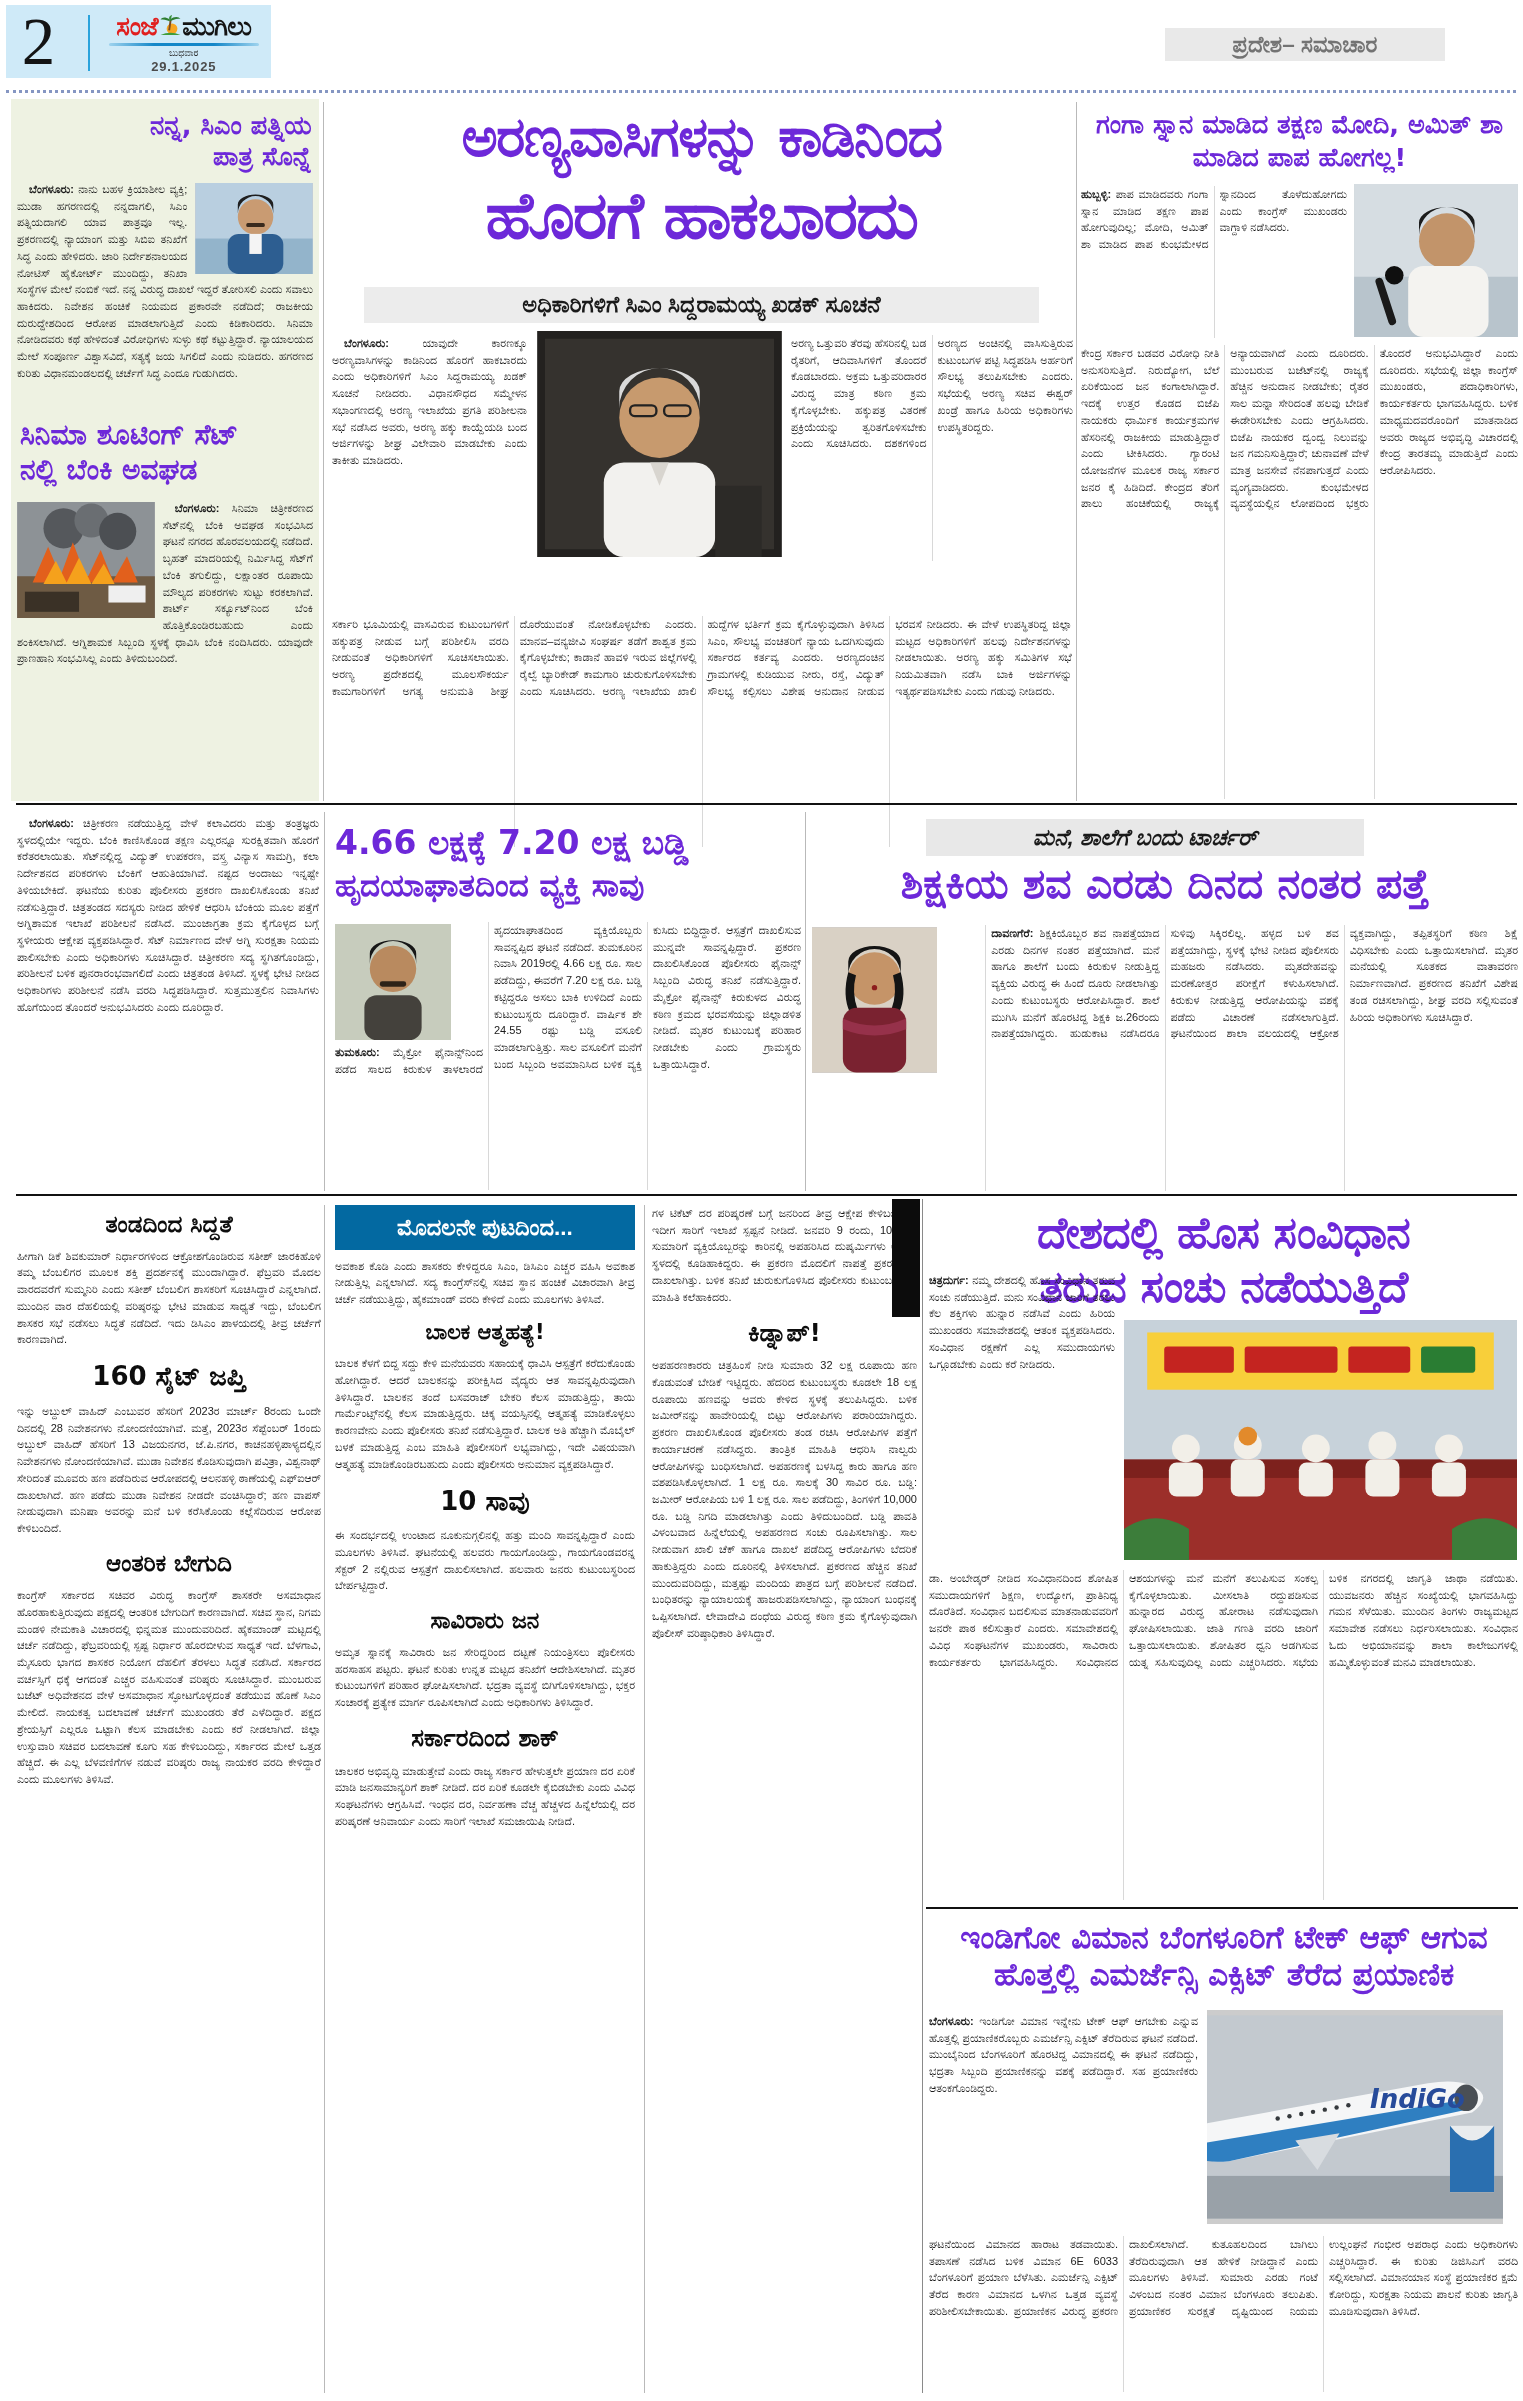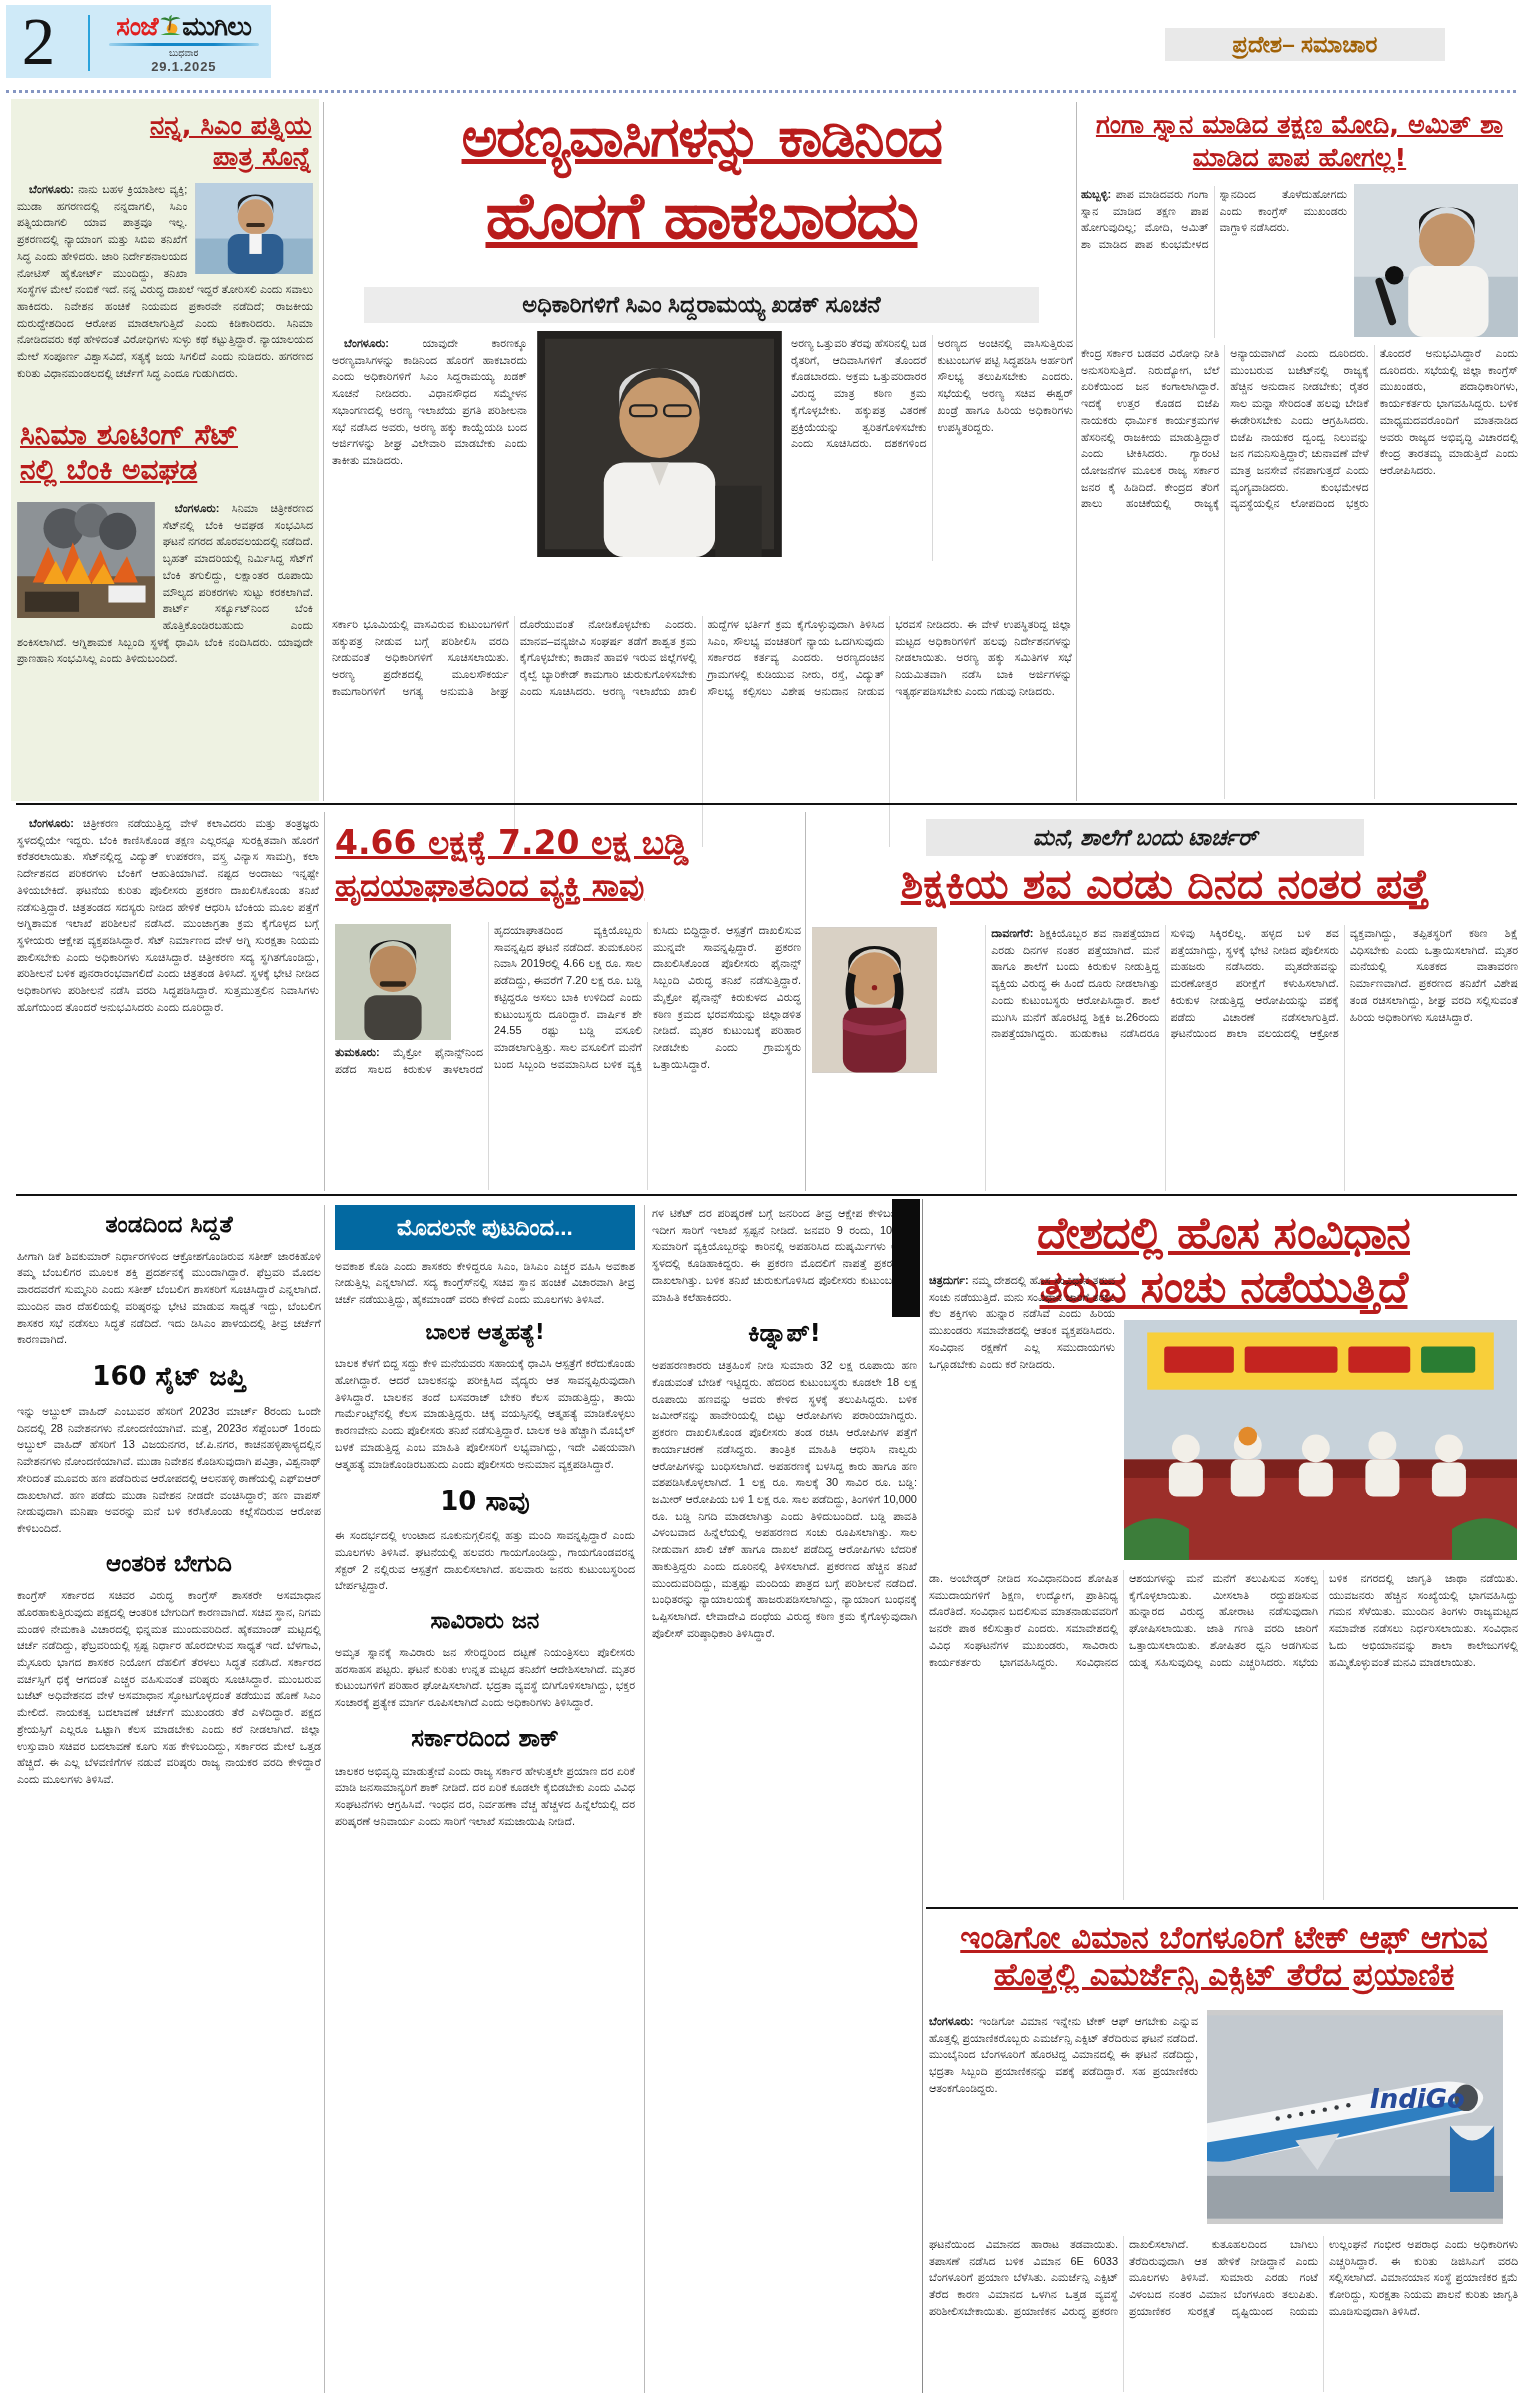--- a/index.html
+++ b/index.html
@@ -6,21 +6,21 @@
   .page{position:relative;width:1523px;height:2401px;background:#fff;overflow:hidden;
         font-family:"Liberation Sans",sans-serif;color:#1a1a1a;}
   .abs{position:absolute;}
   .body-t{font-size:11px;line-height:1.52;text-align:justify;overflow:hidden;}
   .body-t p{margin:0 0 3.1px 0;text-indent:1.1em;}
   .dl{font-weight:700;}
   .dl::after{content:" ";}
   .cols2{column-count:2;column-gap:11px;column-rule:0.8px solid #d8d8d8;}
   .cols3{column-count:3;column-gap:11px;column-rule:0.8px solid #d8d8d8;}
   .cols4{column-count:4;column-gap:11px;column-rule:0.8px solid #d8d8d8;}
-  .hl{font-family:"DejaVu Sans",sans-serif;font-weight:800;color:#b91c1c;text-decoration:underline;}
+  .hl{font-family:"DejaVu Sans",sans-serif;font-weight:800;color:#6d28d9;}
   .center{text-align:center;}
   .right{text-align:right;}
   .vrule{position:absolute;width:0.8px;background:#b9b9b9;}
   .hrule{position:absolute;background:#111;}
   .ph{overflow:hidden;background:#ccc;}
   .ph svg{display:block;width:100%;height:100%;}
   .float-r{float:right;margin:1.5px 0 4.6px 7.7px;}
   .float-l{float:left;margin:1.5px 7.7px 4.6px 0;}
   .sub-hl{font-family:"DejaVu Sans",sans-serif;font-weight:800;text-align:center;color:#0d0d0d;}
   
@@ -30,21 +30,21 @@
   .masthead{left:90px;top:7.7px;width:175px;text-align:center;}
   .m-line{font-size:25.6px;font-weight:800;letter-spacing:-0.8px;white-space:nowrap;}
   .m-red{color:#e0201f;}
   .m-black{color:#141414;}
   .m-logo{display:inline-block;width:23px;height:23px;vertical-align:-3.1px;margin:0 0.8px;}
   .m-rule{height:3.1px;margin:0.8px 12.4px 2.3px 12.4px;border-radius:2.3px;
           background:linear-gradient(90deg,#9fd3ee,#1487c8 30%,#1487c8 70%,#9fd3ee);}
   .m-day{font-size:9.3px;color:#222;}
   .m-date{font-size:13px;font-weight:700;color:#4c4c4c;letter-spacing:0.8px;}
   .section-label{left:1165px;top:28px;width:280px;height:33px;background:#e9e9e9;
-                 font-size:22.5px;font-weight:700;line-height:33px;text-align:center;color:#a16207;}
+                 font-size:22.5px;font-weight:700;line-height:33px;text-align:center;color:#737373;}
   .dotted{left:6.2px;top:90px;width:1510px;height:0;border-top:3.1px dotted #8596c2;}
   .greenbox{left:11px;top:99px;width:308px;height:702px;background:#eef2e2;}
   .graybar{left:364px;top:287px;width:675px;height:36px;background:#ececec;
            font-size:22.5px;font-weight:700;line-height:36px;text-align:center;}
   .kicker{left:926px;top:819px;width:438px;height:37px;background:#e8e8e8;
           font-size:22.5px;font-weight:700;line-height:37px;text-align:center;font-style:italic;}
   .banner{background:#0369a1;color:#fff;font-size:22.5px;font-weight:700;line-height:45px;
           text-align:center;height:45px;margin-bottom:7.7px;}
   .jumpcol .sub-hl{margin:9.3px 0 6.2px 0;}
 </style>

